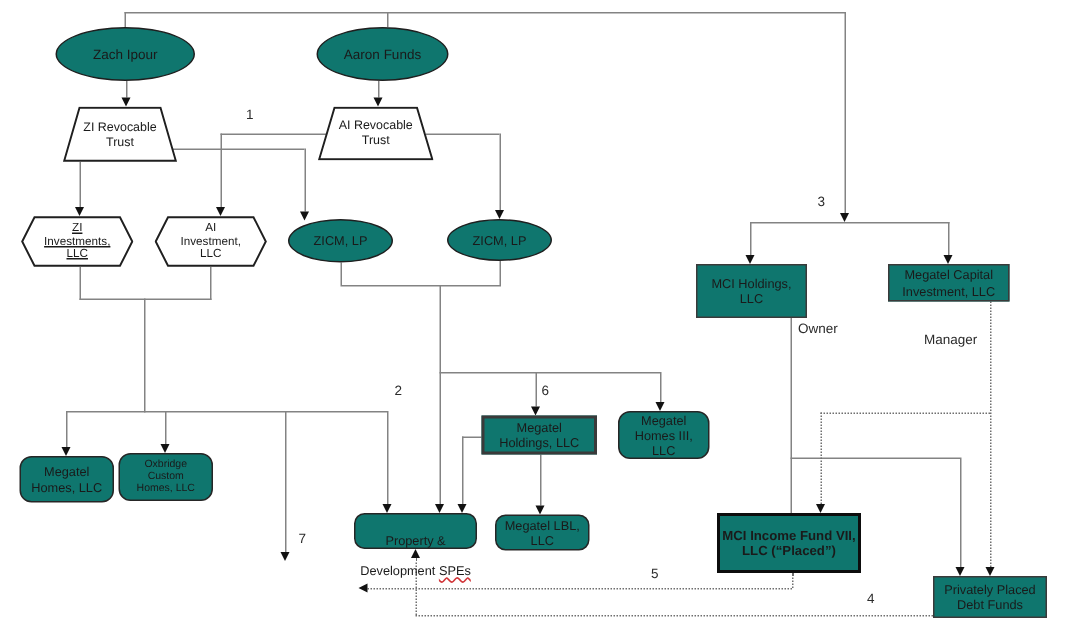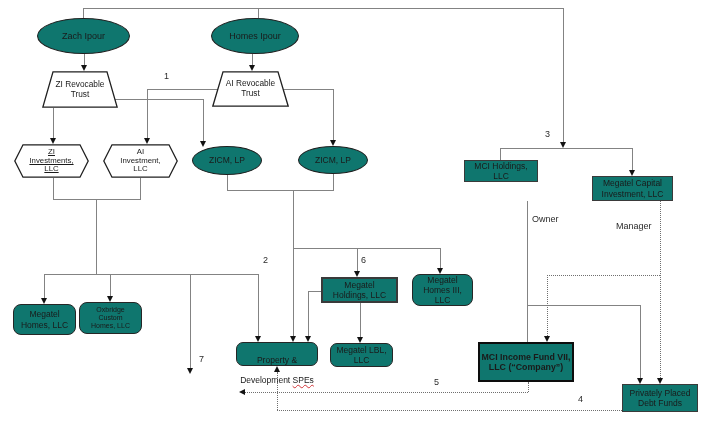--- a/index.html
+++ b/index.html
@@ -115,21 +115,21 @@
   <div class="lbl" style="left:263px;top:255px;">2</div>
   <div class="lbl" style="left:545px;top:129px;">3</div>
   <div class="lbl" style="left:578px;top:394px;">4</div>
   <div class="lbl" style="left:434px;top:377px;">5</div>
   <div class="lbl" style="left:361px;top:255px;">6</div>
   <div class="lbl" style="left:199px;top:354px;">7</div>
   <div class="lbl" style="left:532px;top:214px;">Owner</div>
   <div class="lbl" style="left:616px;top:221px;">Manager</div>
 
   <div class="node ellipse" style="left:37px;top:18px;width:93px;height:36px;">Zach Ipour</div>
-  <div class="node ellipse" style="left:211px;top:18px;width:88px;height:36px;">Homes Ipour</div>
+  <div class="node ellipse" style="left:211px;top:18px;width:88px;height:36px;">Aaron Funds</div>
 
   <div class="shape-wrap" style="left:42px;top:71px;width:76px;height:37px;">
     <svg width="76" height="37" viewBox="0 0 76 37">
       <polygon points="11,0.8 65,0.8 75.2,36.2 0.8,36.2" fill="#ffffff" stroke="#1f1f1f" stroke-width="1.3"></polygon>
     </svg>
     <div class="shape-label">ZI Revocable
 Trust</div>
   </div>
 
   <div class="shape-wrap" style="left:212px;top:71px;width:77px;height:36px;">
@@ -154,21 +154,21 @@
       <polygon points="0.8,17 9,0.8 66,0.8 74.2,17 66,33.2 9,33.2" fill="#ffffff" stroke="#1f1f1f" stroke-width="1.3"></polygon>
     </svg>
     <div class="shape-label" style="font-size:7.8px;">AI
 Investment,
 LLC</div>
   </div>
 
   <div class="node ellipse" style="left:192px;top:146px;width:70px;height:29px;border-width:1.3px;font-size:8.5px;">ZICM, LP</div>
   <div class="node ellipse" style="left:298px;top:146px;width:70px;height:28px;border-width:1.3px;font-size:8.5px;">ZICM, LP</div>
 
-  <div class="node rect" style="left:464px;top:160px;width:74px;height:22px;">MCI Holdings,
+  <div class="node rect" style="left:464px;top:176px;width:74px;height:36px;">MCI Holdings,
 LLC</div>
   <div class="node rect" style="left:592px;top:176px;width:81px;height:25px;">Megatel Capital
 Investment, LLC</div>
 
   <div class="node rect-bold" style="left:321px;top:277px;width:77px;height:26px;">Megatel
 Holdings, LLC</div>
   <div class="node round" style="left:412px;top:274px;width:61px;height:32px;">Megatel
 Homes III,
 LLC</div>
 
@@ -180,18 +180,18 @@
 
   <div class="node round" style="left:236px;top:342px;width:82px;height:24px;border-width:1.2px;border-radius:7px;display:block;padding-top:2px;">
     <div>Property &amp;</div>
     <div><span>Development </span><span class="squiggle">SPEs</span></div>
   </div>
 
   <div class="node round" style="left:330px;top:343px;width:63px;height:24px;border-width:1.2px;border-radius:7px;">Megatel LBL,
 LLC</div>
 
   <div class="node heavy" style="left:478px;top:342px;width:96px;height:40px;">MCI Income Fund VII,
-LLC (“Company”)</div>
+LLC (“Placed”)</div>
 
   <div class="node rect" style="left:622px;top:384px;width:76px;height:28px;">Privately Placed
 Debt Funds</div>
 
 </div>
 
 </body></html>

